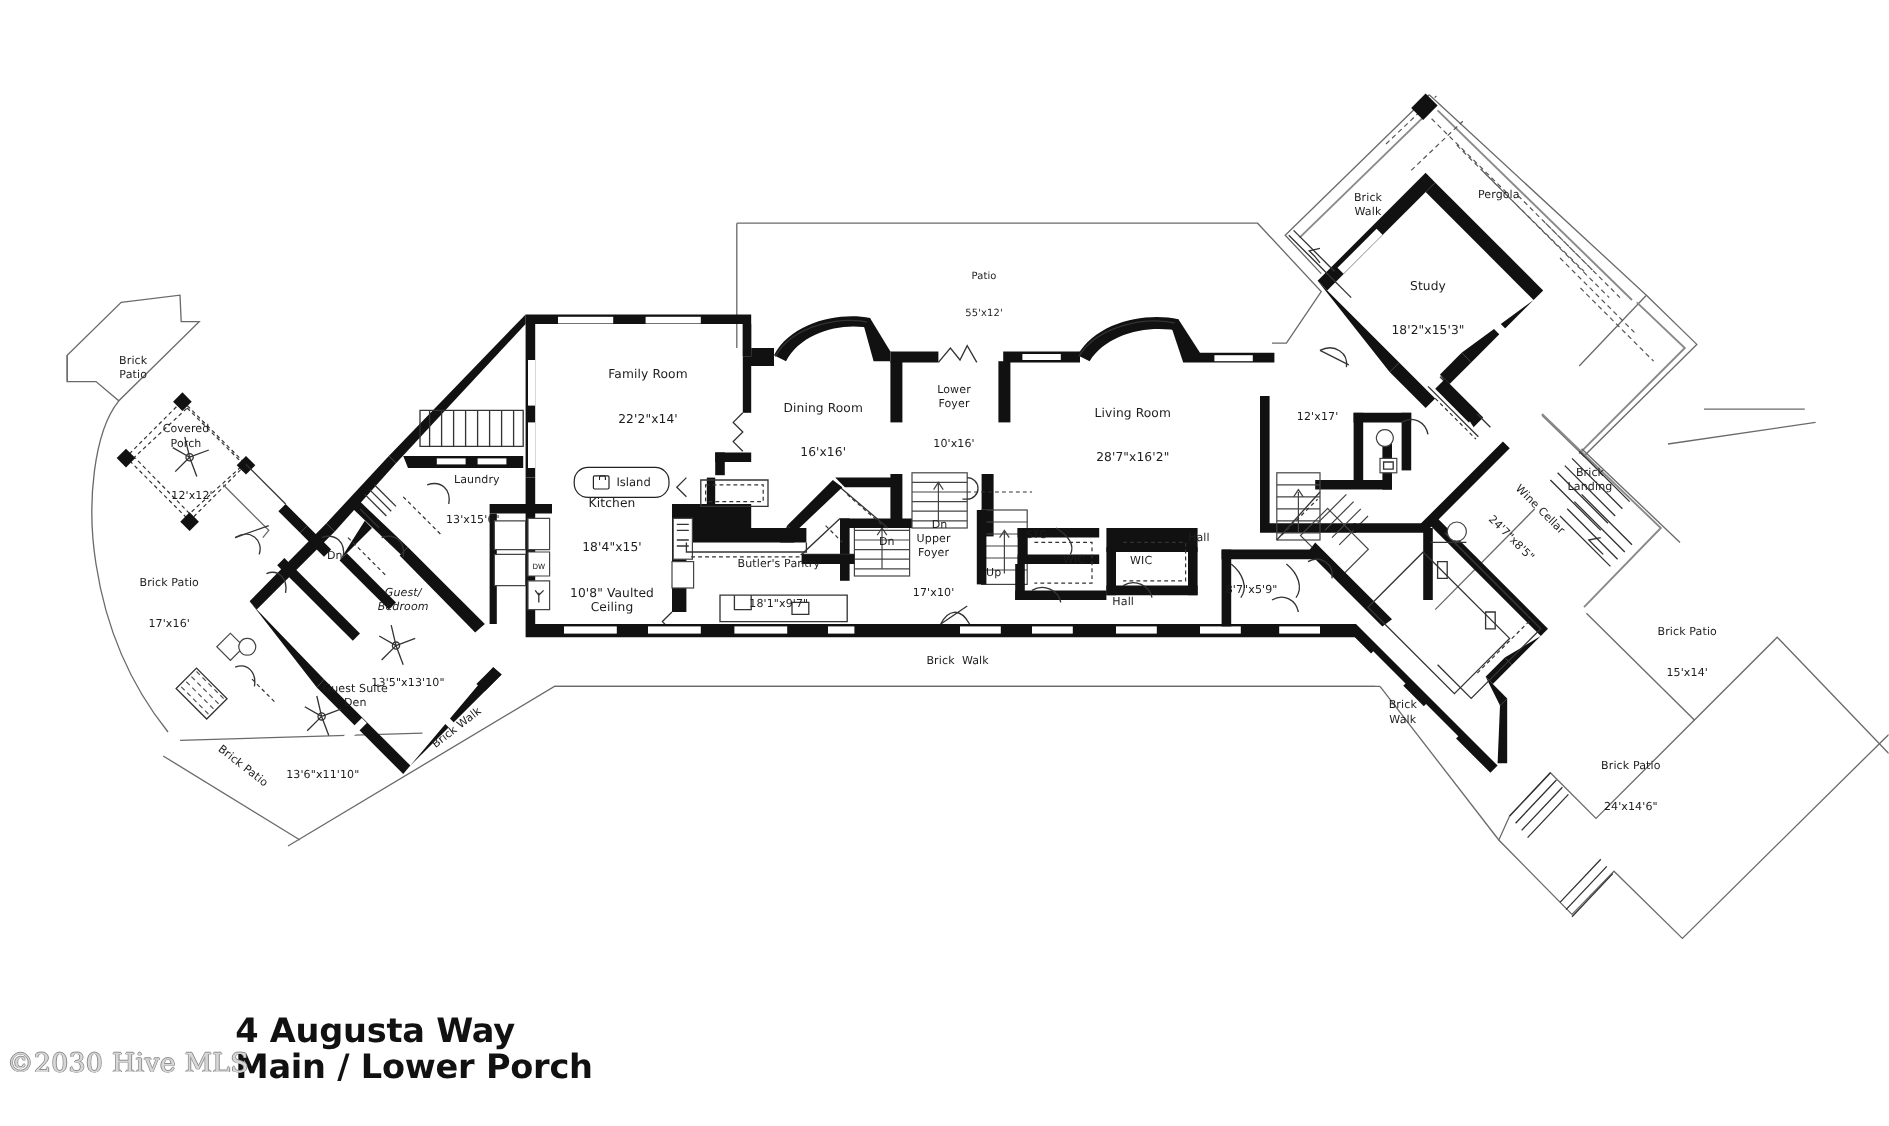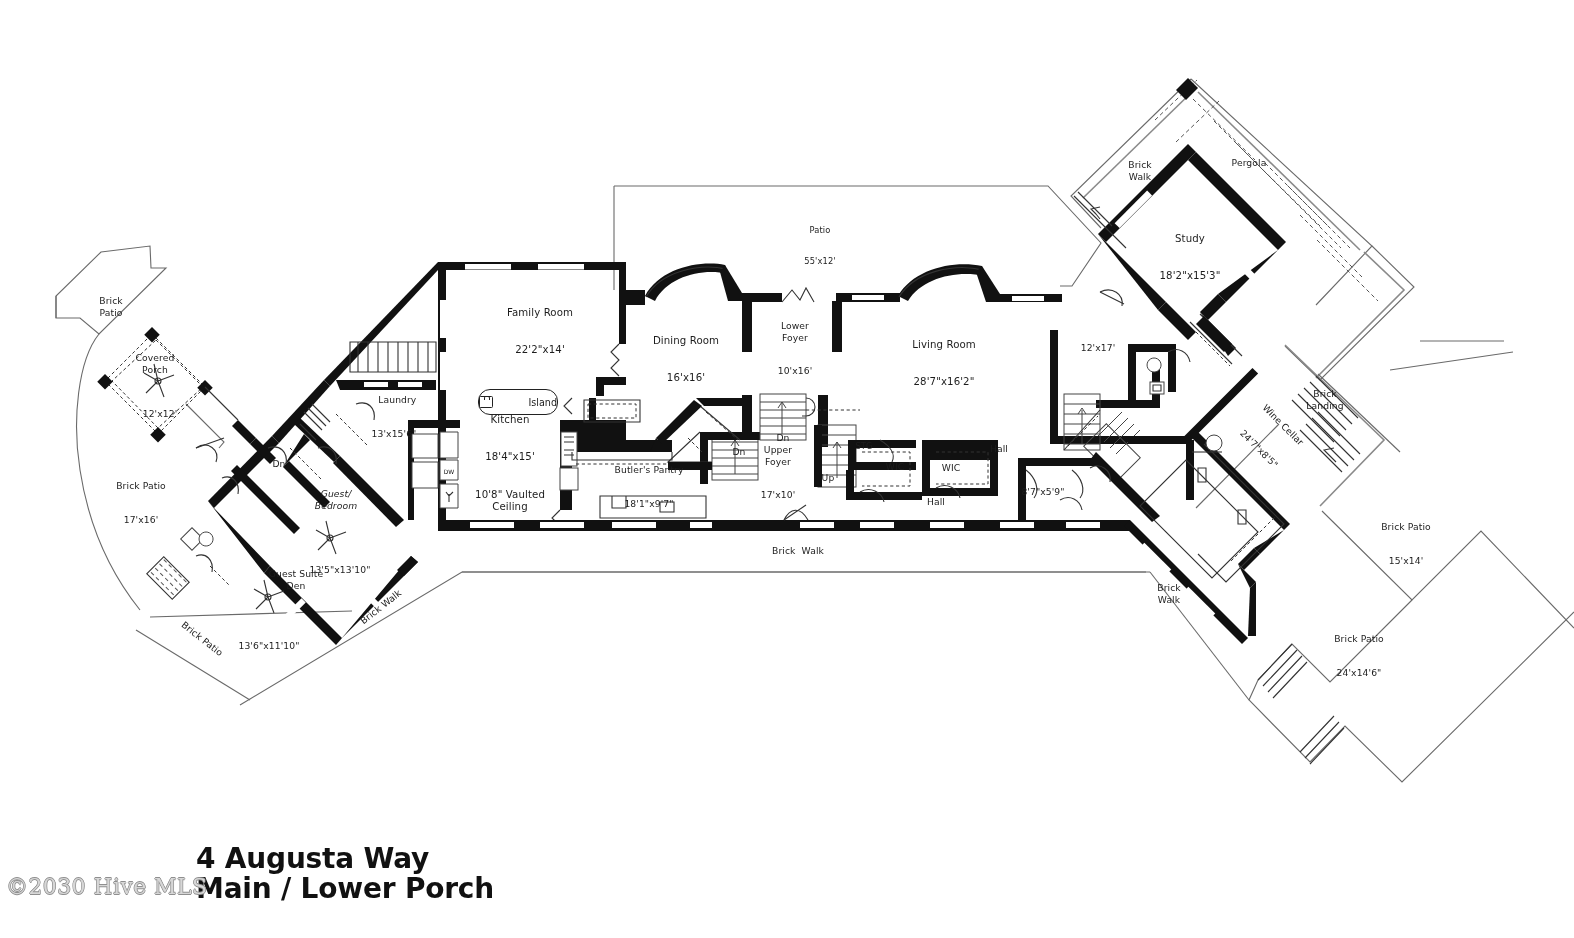--- a/index.html
+++ b/index.html
@@ -46,21 +46,21 @@
   
   #island-callout{
     position:absolute;
     left:478px; top:389px;
     width:78px; height:24px;
     border:1.6px solid #222;
     border-radius:12px;
     background:#fff;
     display:flex;
     align-items:center;
-    justify-content:space-between;
+    justify-content:center;
     gap:6px;
   }
   #island-callout .isl-icon{
     width:12px;height:10px;
     border:1.3px solid #222;
     border-radius:1.5px;
     position:relative;
     flex:0 0 auto;
   }
   #island-callout .isl-icon:after{

